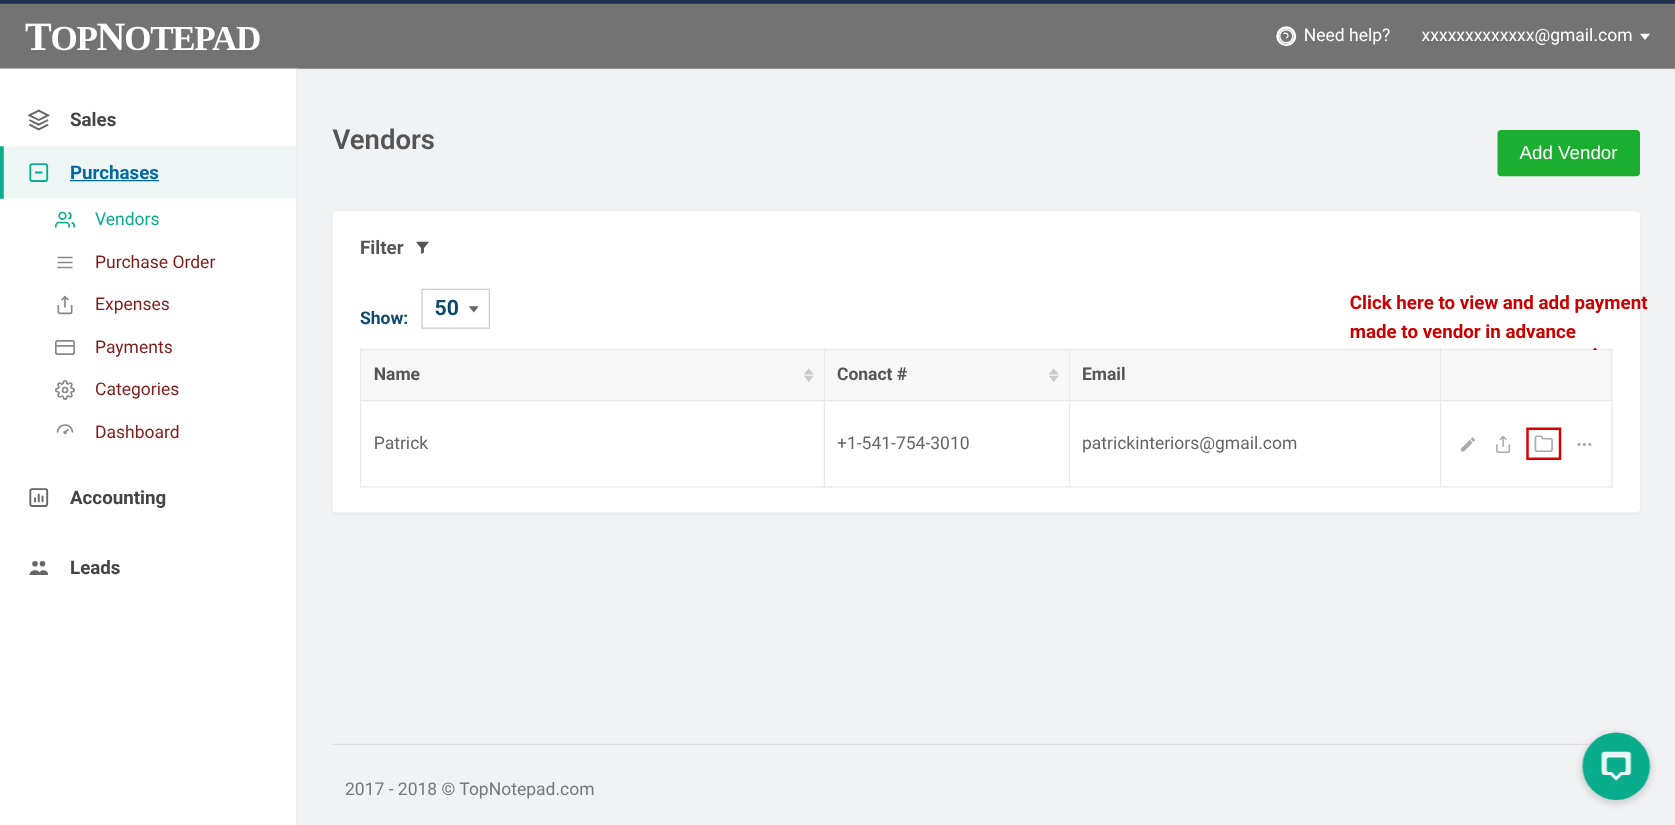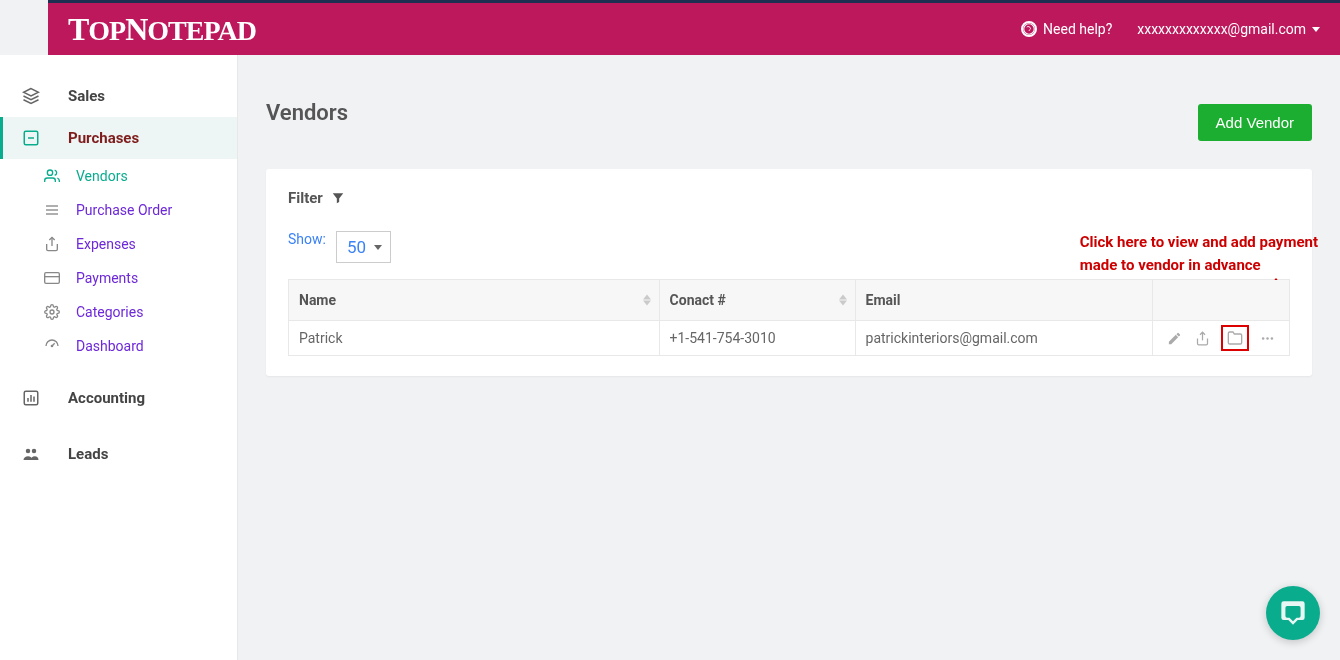--- a/index.html
+++ b/index.html
@@ -1,57 +1,57 @@
 <!DOCTYPE html>
 <html><head>
   <meta charset="utf-8">
   <style>
     * { margin: 0; padding: 0; box-sizing: border-box; }
     body { font-family: -apple-system, BlinkMacSystemFont, "Segoe UI", Roboto, "Helvetica Neue", Arial, sans-serif; background: #f1f2f4; color: #555; font-size: 14px; }
     
-    .top-bar { background: #be185d; height: 55px; display: flex; align-items: center; justify-content: space-between; padding: 0 20px; border-top: 3px solid #1e2f52; margin-left: 48px; }
+    .top-bar { background: #737373; height: 55px; display: flex; align-items: center; justify-content: space-between; padding: 0 20px; border-top: 3px solid #1e2f52; }
     .logo { color: white; font-size: 28px; font-weight: 700; font-family: Georgia, serif; letter-spacing: -1px; }
     .logo .t1 { font-size: 32px; }
     .logo .small { font-variant: small-caps; }
     .top-right { display: flex; align-items: center; gap: 25px; color: white; }
     .help-link { display: flex; align-items: center; gap: 6px; color: white; cursor: pointer; }
     .help-icon { width: 16px; height: 16px; border: 2px solid white; border-radius: 50%; display: inline-flex; align-items: center; justify-content: center; font-size: 10px; position: relative; }
     .user-menu { display: flex; align-items: center; gap: 6px; cursor: pointer; color: white; }
     .caret-down { width: 0; height: 0; border-left: 4px solid transparent; border-right: 4px solid transparent; border-top: 5px solid white; }
     
     .container { display: flex; min-height: calc(100vh - 55px); }
     
     .sidebar { width: 238px; background: white; border-right: 1px solid #e8e8e8; padding-top: 20px; }
-    .sidebar-item { display: flex; align-items: center; gap: 28px; padding: 12px 20px 12px 22px; cursor: pointer; color: #444; font-weight: 700; font-size: 15px; }
-    .sidebar-item.active { background: #edf6f4; color: #7f1d1d; border-left: 3px solid #0aac8e; padding-left: 19px; }
+    .sidebar-item { display: flex; align-items: center; gap: 16px; padding: 12px 20px 12px 22px; cursor: pointer; color: #444; font-weight: 700; font-size: 15px; }
+    .sidebar-item.active { background: #edf6f4; color: #0369a1; border-left: 3px solid #0aac8e; padding-left: 19px; text-decoration: underline; }
     .sidebar-item.active .nav-icon { color: #0aac8e; }
-    .sidebar-sub { display: flex; align-items: center; gap: 16px; padding: 9px 20px 9px 44px; cursor: pointer; color: #6d28d9; font-size: 14px; }
+    .sidebar-sub { display: flex; align-items: center; gap: 16px; padding: 9px 20px 9px 44px; cursor: pointer; color: #7f1d1d; font-size: 14px; }
     .sidebar-sub.active { color: #0aac8e; }
     .sidebar-sub.active .sub-icon { color: #0aac8e; }
     .nav-icon { width: 18px; height: 18px; display: inline-flex; align-items: center; justify-content: center; color: #666; flex-shrink: 0; }
     .sub-icon { width: 16px; height: 16px; display: inline-flex; align-items: center; justify-content: center; color: #888; flex-shrink: 0; }
     
     .main { flex: 1; padding: 28px 28px 0 28px; position: relative; display: flex; flex-direction: column; }
     .page-header { display: flex; justify-content: space-between; align-items: center; margin-bottom: 28px; }
     .page-title { font-size: 22px; font-weight: 600; color: #555; }
     .btn-add { background: #1cae30; color: white; border: none; padding: 10px 18px; font-size: 15px; border-radius: 3px; cursor: pointer; font-weight: 500; margin-top: 21px; }
     
     .card { background: white; border-radius: 3px; padding: 20px 22px; box-shadow: 0 1px 2px rgba(0,0,0,0.05); }
     .filter-row { font-weight: 700; font-size: 15px; display: flex; align-items: center; gap: 8px; margin-bottom: 24px; color: #555; }
     .filter-icon { width: 14px; height: 14px; }
-    .show-row { display: flex; align-items: flex-start; gap: 10px; margin-bottom: 16px; color: #3b82f6; }
+    .show-row { display: flex; align-items: flex-end; gap: 10px; margin-bottom: 16px; color: #0c4a6e; font-weight: bold; }
     .select-box { border: 1px solid #ccc; padding: 5px 24px 5px 10px; font-size: 17px; position: relative; cursor: pointer; background: white; display: inline-flex; align-items: center; }
     .select-caret { position: absolute; right: 8px; width: 0; height: 0; border-left: 4px solid transparent; border-right: 4px solid transparent; border-top: 5px solid #666; }
     
     table { width: 100%; border-collapse: collapse; }
     thead th { background: #f7f7f7; border: 1px solid #e8e8e8; padding: 12px 10px; text-align: left; font-weight: 700; color: #555; font-size: 14px; position: relative; }
     .sort-icons { position: absolute; right: 8px; top: 50%; transform: translateY(-50%); display: flex; flex-direction: column; gap: 1px; opacity: 0.3; }
     .sort-up { width: 0; height: 0; border-left: 4px solid transparent; border-right: 4px solid transparent; border-bottom: 5px solid #666; }
     .sort-down { width: 0; height: 0; border-left: 4px solid transparent; border-right: 4px solid transparent; border-top: 5px solid #666; }
-    tbody td { border: 1px solid #e8e8e8; padding: 4px 10px; color: #666; }
+    tbody td { border: 1px solid #e8e8e8; padding: 21px 10px; color: #666; }
     .action-cell { text-align: right; white-space: nowrap; }
     .action-icon { display: inline-flex; width: 18px; height: 18px; align-items: center; justify-content: center; color: #aaa; margin: 0 3px; cursor: pointer; vertical-align: middle; }
     .action-icon.highlighted { border: 2px solid #d00; padding: 3px; width: 28px; height: 26px;}
     
     .table-footer { display: flex; justify-content: space-between; align-items: center; margin-top: 18px; }
     .entries-text { color: #666; font-size: 14px; }
     .pagination { display: flex; }
     .page-btn { border: 1px solid #ddd; padding: 8px 14px; color: #888; cursor: pointer; background: white; font-size: 14px; margin-left: -1px; }
     .page-btn.active { background: #40bfa3; color: white; border-color: #40bfa3; }
     
@@ -277,20 +277,21 @@
                     <circle cx="19" cy="12" r="2"></circle>
                   </svg>
               </span>
             </td>
           </tr>
         </tbody>
       </table>
 
     </div>
 
+    <div class="footer">2017 - 2018 © TopNotepad.com</div>
   </div>
 </div>
 
 <div class="chat-bubble">
   <svg viewBox="0 0 24 24" fill="white">
     <path d="M20 2H4a2 2 0 00-2 2v12a2 2 0 002 2h4l4 4 4-4h4a2 2 0 002-2V4a2 2 0 00-2-2z" opacity="0.9"></path>
     <path d="M17 6H7a1.5 1.5 0 00-1.5 1.5v7A1.5 1.5 0 007 16h2l3 3 3-3h2a1.5 1.5 0 001.5-1.5v-7A1.5 1.5 0 0017 6z" fill="#0aac8e"></path>
   </svg>
 </div>
 

